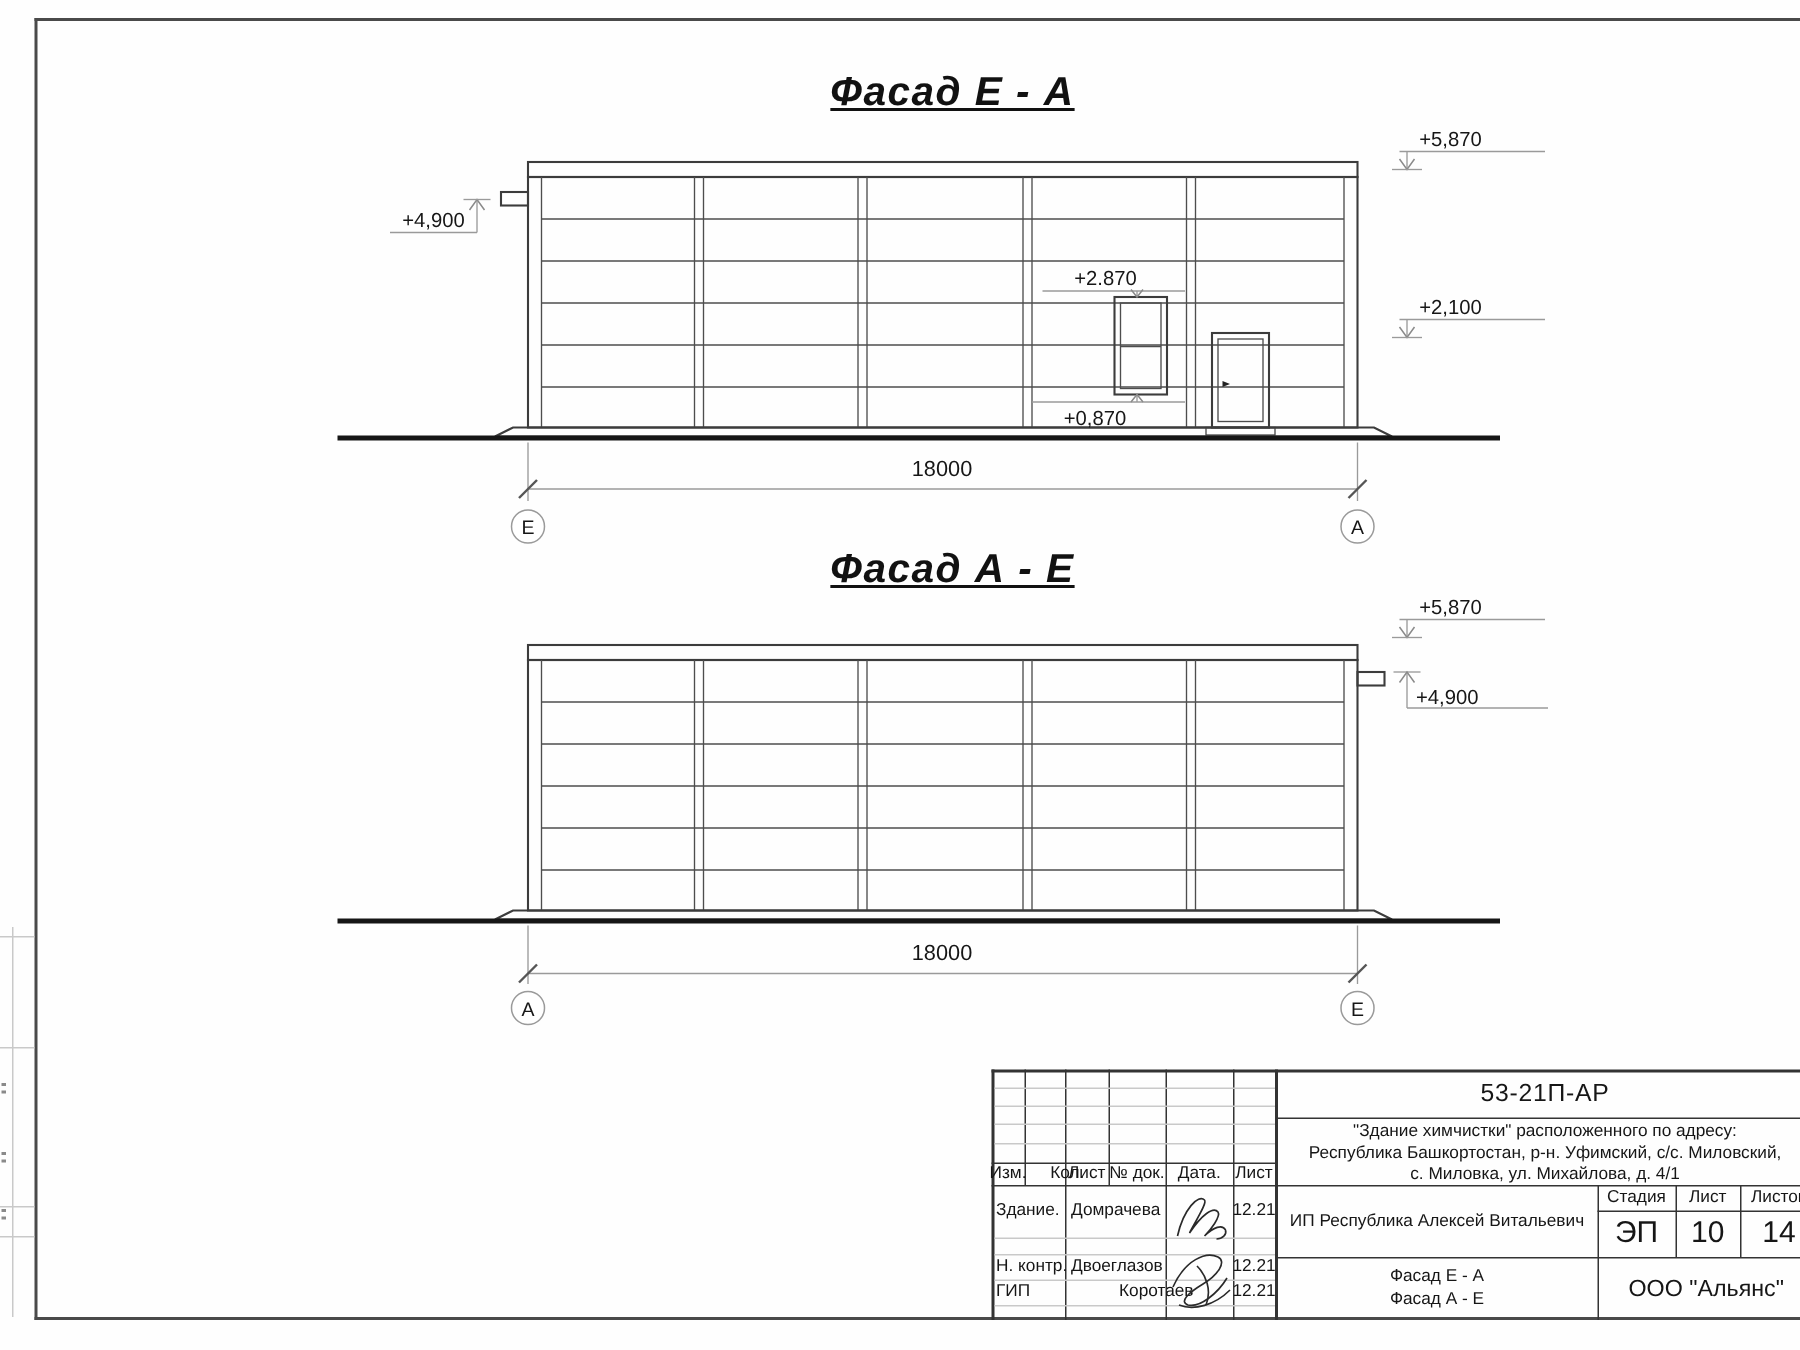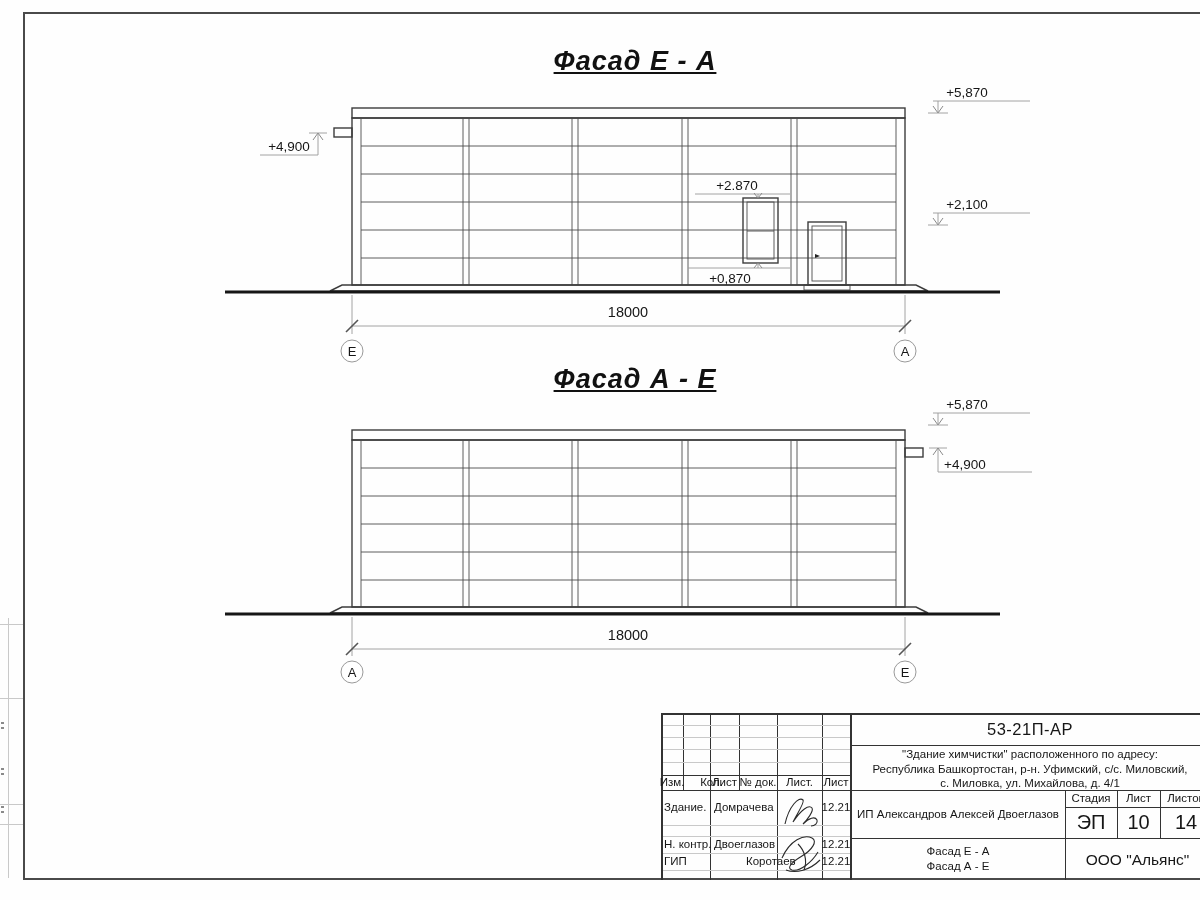--- a/index.html
+++ b/index.html
@@ -225,21 +225,21 @@
     <div class="lineLight" style="left:663px;top:762px;width:187px;height:1px;"></div>
     <div class="lineLight" style="left:663px;top:825px;width:187px;height:1px;"></div>
     <div class="lineLight" style="left:663px;top:836px;width:187px;height:1px;"></div>
     <div class="lineLight" style="left:663px;top:853px;width:187px;height:1px;"></div>
     <div class="lineLight" style="left:663px;top:870px;width:187px;height:1px;"></div>
 
     <div class="tbt" style="left:661px;top:775px;width:22px;height:15px;">Изм.</div>
     <div class="tbt" style="left:698px;top:775px;width:27px;height:15px;">Кол.</div>
     <div class="tbt" style="left:710px;top:775px;width:29px;height:15px;">Лист</div>
     <div class="tbt" style="left:739px;top:775px;width:38px;height:15px;">№ док.</div>
-    <div class="tbt" style="left:777px;top:775px;width:45px;height:15px;">Лист.</div>
+    <div class="tbt" style="left:777px;top:775px;width:45px;height:15px;">Дата.</div>
     <div class="tbt" style="left:822px;top:775px;width:28px;height:15px;">Лист</div>
 
     <div class="tbt left" style="left:664px;top:790px;width:46px;height:35px;">Здание.</div>
     <div class="tbt left" style="left:714px;top:790px;width:63px;height:35px;">Домрачева</div>
     <div class="tbt" style="left:822px;top:790px;width:28px;height:35px;">12.21</div>
 
     <div class="tbt left" style="left:664px;top:836px;width:46px;height:17px;text-align:center;">Н. контр.</div>
     <div class="tbt left" style="left:714px;top:836px;width:63px;height:17px;">Двоеглазов</div>
     <div class="tbt" style="left:822px;top:836px;width:28px;height:17px;">12.21</div>
 
@@ -255,21 +255,21 @@
       <path class="sig" d="M8,40 C18,44 32,40 42,30"></path>
       <path class="sig" d="M20,14 C26,20 30,30 26,40"></path>
     </svg>
 
     <div class="tbt code" style="left:851px;top:714px;width:358px;height:30px;">53-21П-АР</div>
     <div class="addr" style="left:825px;top:747px;width:410px;">
       <div>"Здание химчистки" расположенного по адресу:</div>
       <div>Республика Башкортостан, р-н. Уфимский, с/с. Миловский,</div>
       <div>с. Миловка, ул. Михайлова, д. 4/1</div>
     </div>
-    <div class="tbt" style="left:851px;top:790px;width:214px;height:48px;">ИП Александров Алексей Двоеглазов</div>
+    <div class="tbt" style="left:851px;top:790px;width:214px;height:48px;">ИП Республика Алексей Витальевич</div>
     <div class="tbt" style="left:1065px;top:790px;width:52px;height:17px;">Стадия</div>
     <div class="tbt" style="left:1117px;top:790px;width:43px;height:17px;">Лист</div>
     <div class="tbt" style="left:1160px;top:790px;width:52px;height:17px;">Листов</div>
     <div class="tbt big" style="left:1065px;top:807px;width:52px;height:31px;">ЭП</div>
     <div class="tbt big" style="left:1117px;top:807px;width:43px;height:31px;">10</div>
     <div class="tbt big" style="left:1160px;top:807px;width:52px;height:31px;">14</div>
     <div class="tbt" style="left:851px;top:838px;width:214px;height:42px;">
       <div class="two">
         <div>Фасад Е - А</div>
         <div>Фасад А - Е</div>

